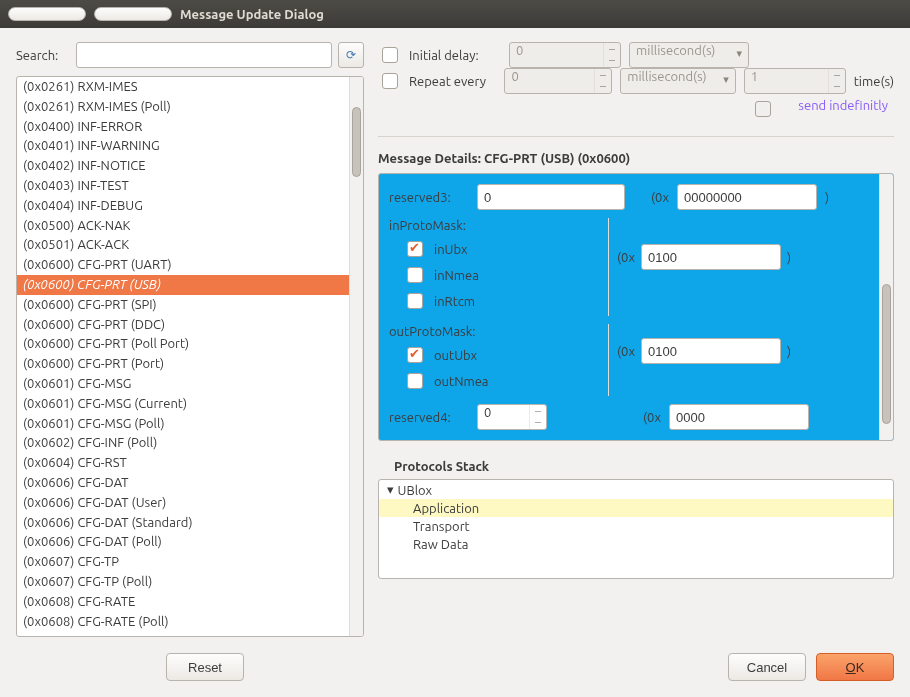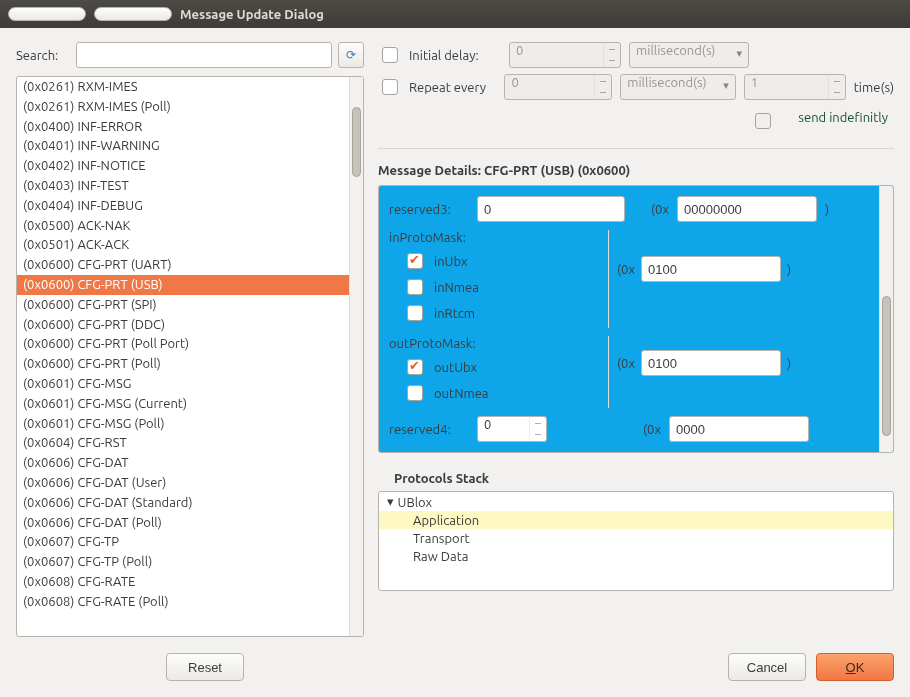--- a/index.html
+++ b/index.html
@@ -63,35 +63,35 @@
   .listbox {
     position: absolute; inset: 0 14px 0 0;
     overflow: hidden;
     font-size: 13px;
   }
   .listbox .item {
     padding: 1px 6px 1px 6px; white-space: nowrap; cursor: default;
     line-height: 17.8px;
   }
   .listbox .item.selected {
-    background: #f07746; color: #fff;
+    background: #f07746; color: #fff; font-style: italic;
   }
   .fake-scroll {
     position: absolute; top:0; right:0; bottom:0; width:14px;
     background: #f2f1f0; border-left:1px solid #e2ded7;
   }
   .fake-scroll .thumb {
     position:absolute; left:2px; right:2px;
     background:#c7c2bb; border:1px solid #a8a39b; border-radius:6px;
   }
   .right {
     flex: 1; display: flex; flex-direction: column; min-width: 0;
   }
   .timing {
-    display: flex; flex-direction: column; gap: 6px; padding-bottom: 6px;
+    display: flex; flex-direction: column; padding-bottom: 6px;
   }
   .row { display: flex; align-items: center; gap: 8px; }
   .chk {
     appearance: none; width:16px; height:16px; border:1px solid #a8a39b;
     border-radius:3px; background:#fff; position:relative; flex:0 0 16px;
   }
   .chk:checked::after{
     content:"✔"; color:#e55e2e; position:absolute; top:-2px; left:1px; font-size:13px;
   }
   .chk:disabled{ background:#f0efed; }
@@ -179,24 +179,25 @@
           <div class="item">(0x0402) INF-NOTICE</div>
           <div class="item">(0x0403) INF-TEST</div>
           <div class="item">(0x0404) INF-DEBUG</div>
           <div class="item">(0x0500) ACK-NAK</div>
           <div class="item">(0x0501) ACK-ACK</div>
           <div class="item">(0x0600) CFG-PRT (UART)</div>
           <div class="item selected">(0x0600) CFG-PRT (USB)</div>
           <div class="item">(0x0600) CFG-PRT (SPI)</div>
           <div class="item">(0x0600) CFG-PRT (DDC)</div>
           <div class="item">(0x0600) CFG-PRT (Poll Port)</div>
-          <div class="item">(0x0600) CFG-PRT (Poll)</div>
+          <div class="item">(0x0600) CFG-PRT (Port)</div>
           <div class="item">(0x0601) CFG-MSG</div>
           <div class="item">(0x0601) CFG-MSG (Current)</div>
           <div class="item">(0x0601) CFG-MSG (Poll)</div>
+          <div class="item">(0x0602) CFG-INF (Poll)</div>
           <div class="item">(0x0604) CFG-RST</div>
           <div class="item">(0x0606) CFG-DAT</div>
           <div class="item">(0x0606) CFG-DAT (User)</div>
           <div class="item">(0x0606) CFG-DAT (Standard)</div>
           <div class="item">(0x0606) CFG-DAT (Poll)</div>
           <div class="item">(0x0607) CFG-TP</div>
           <div class="item">(0x0607) CFG-TP (Poll)</div>
           <div class="item">(0x0608) CFG-RATE</div>
           <div class="item">(0x0608) CFG-RATE (Poll)</div>
         </div>
@@ -217,21 +218,21 @@
       <div class="row">
         <input type="checkbox" class="chk" style="">
         <span style="width:92px">Repeat every</span>
         <div class="spin disabled" style="width:112px">0</div>
         <div class="combo disabled" style="width:120px">millisecond(s)</div>
         <div class="spin disabled" style="width:106px">1</div>
         <span>time(s)</span>
       </div>
       <div class="send-row">
         <input type="checkbox" class="chk" disabled="" style="">
-        <span style="margin-left:24px;color:#14532d">send indefinitly</span>
+        <span style="margin-left:24px;color:#8b5cf6">send indefinitly</span>
       </div>
     </div>
     <div class="divider"></div>
 
     <div class="details-label">Message Details: CFG-PRT (USB) (0x0600)</div>
     <div class="details-wrap">
       <div class="field-row">
         <span class="field-label">reserved3:</span>
         <input class="txt" style="width: 148px;" value="0">
         <span style="width:10px"></span>

